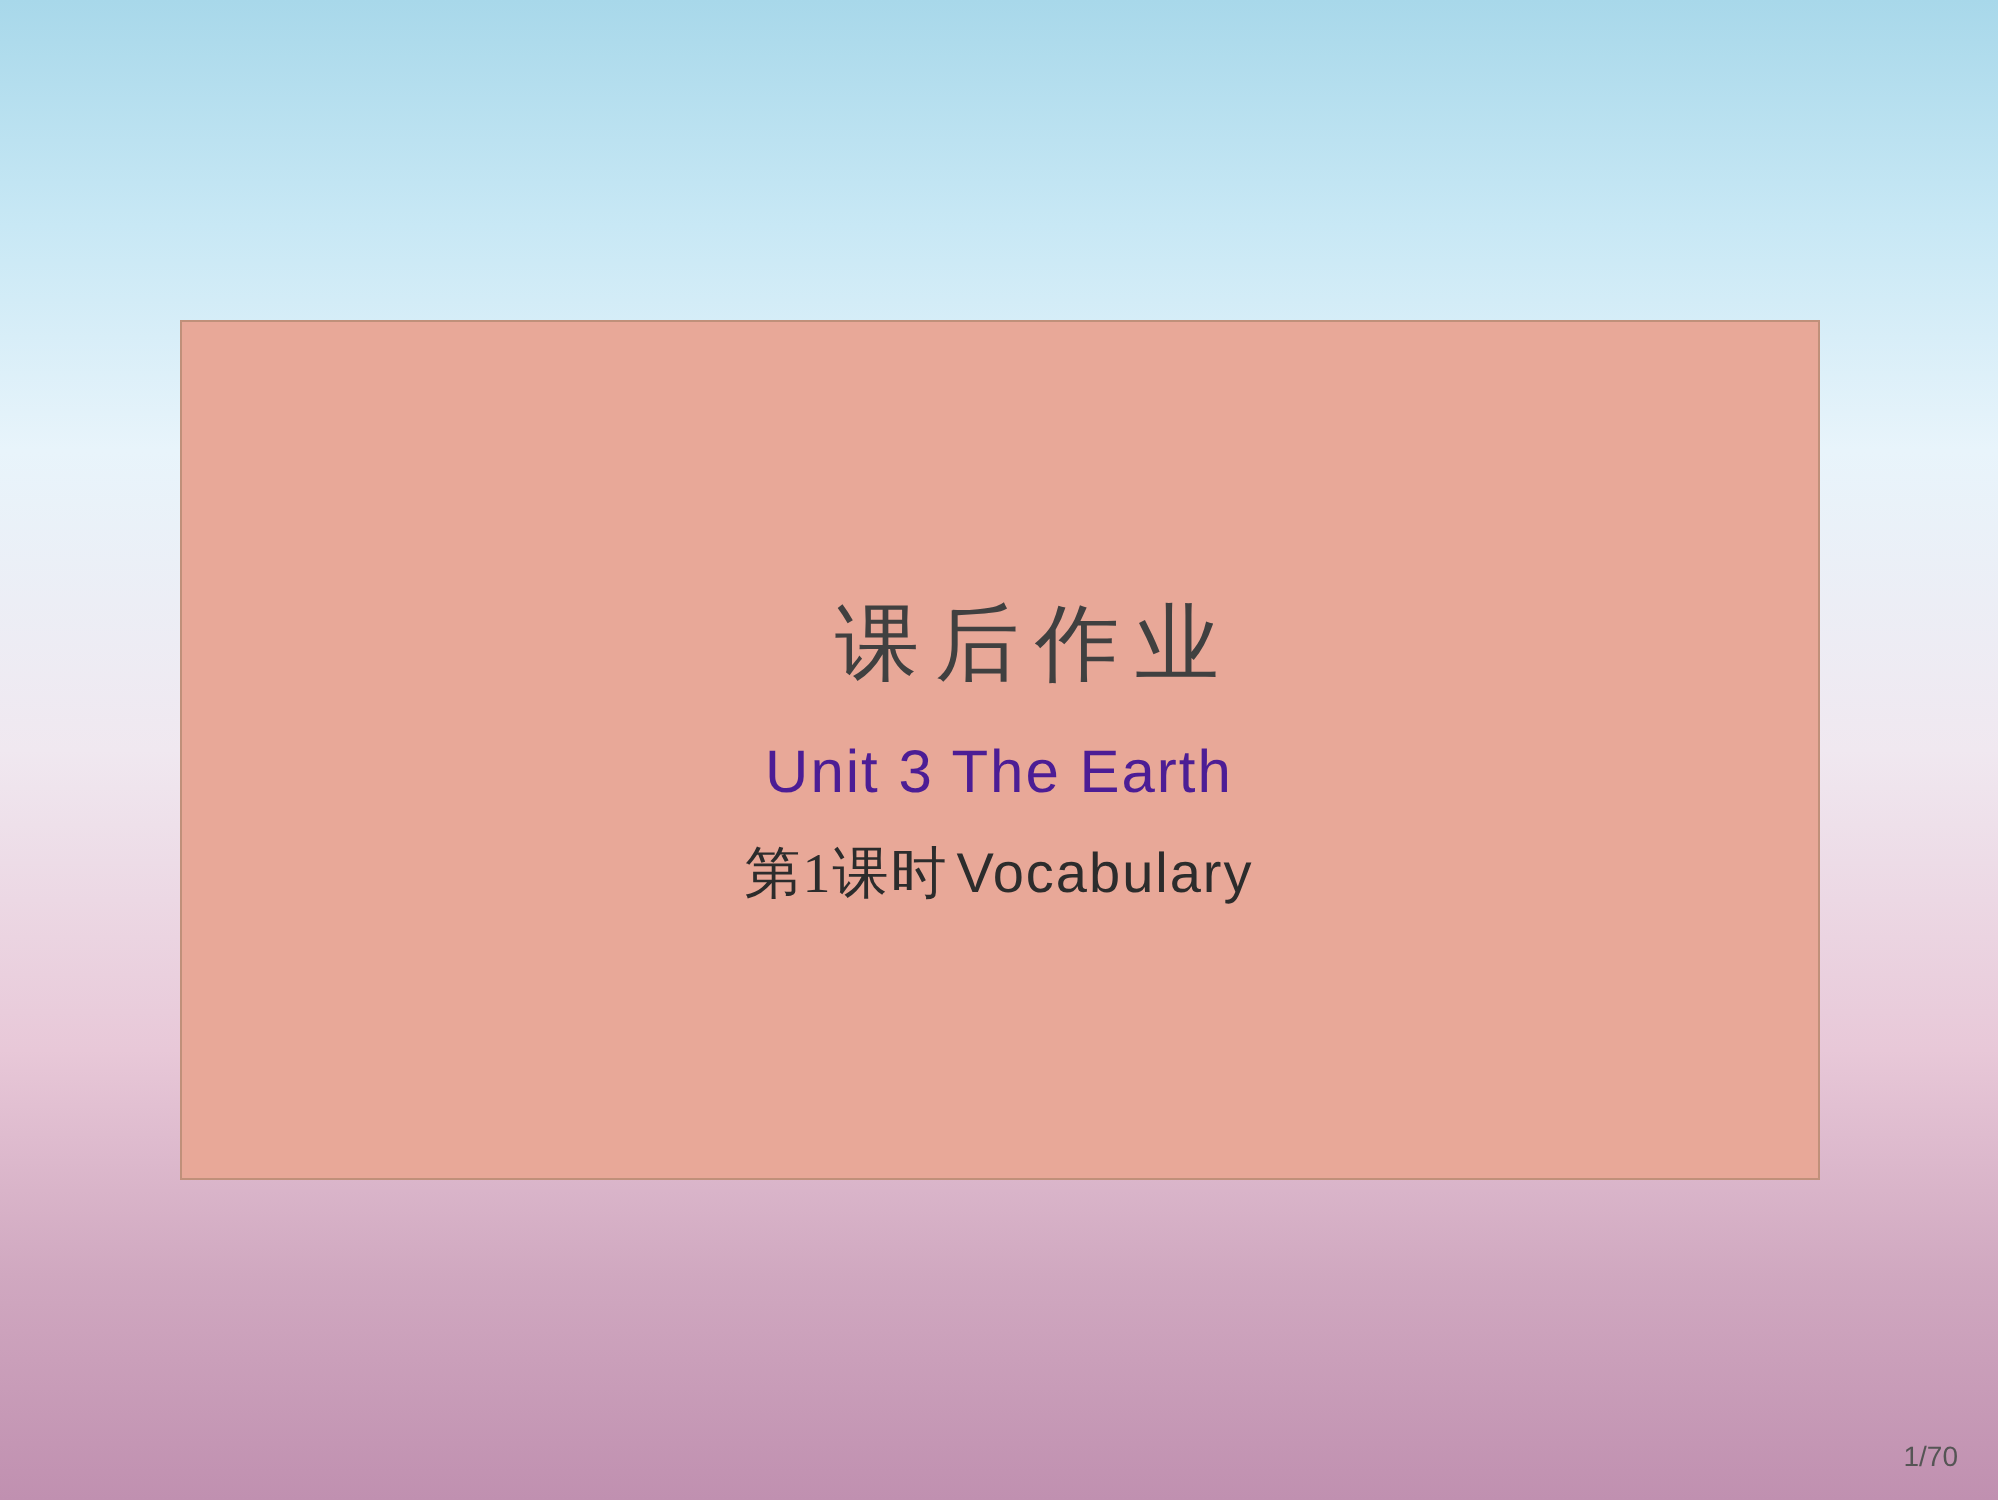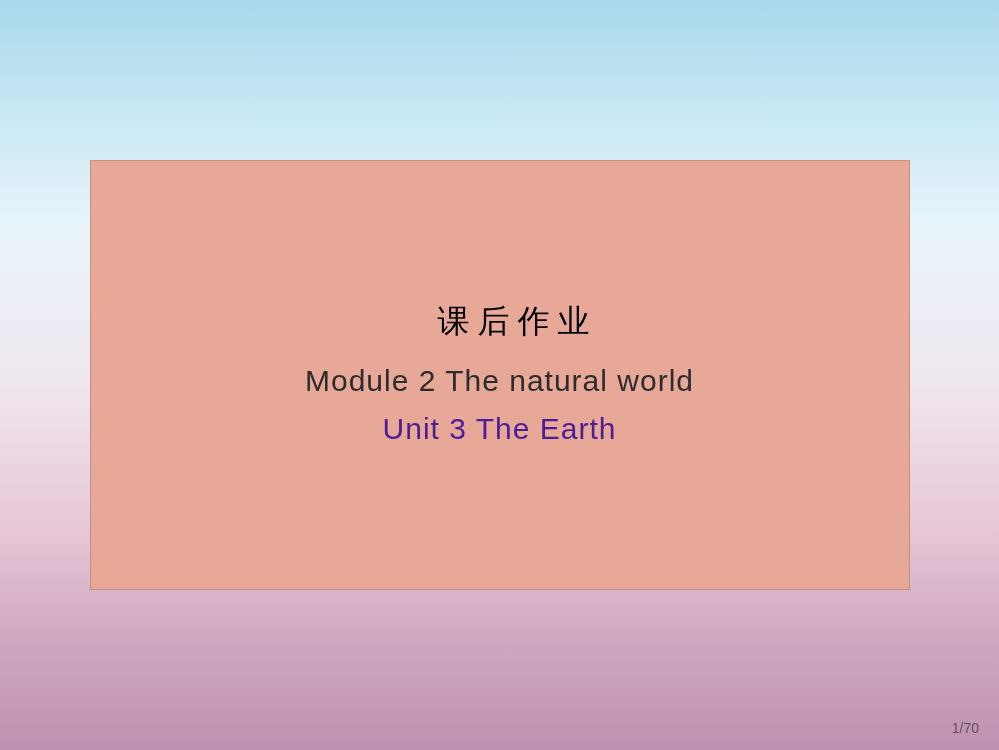--- a/index.html
+++ b/index.html
@@ -36,22 +36,22 @@
       border: 1.5px solid #c0907a;
       display: flex;
       flex-direction: column;
       align-items: center;
       justify-content: center;
       padding: 30px 40px;
       gap: 10px;
     }
 
     .title-chinese {
-      font-size: 32px;
-      color: #000000;
+      font-size: 42px;
+      color: #404040;
       font-family: 'KaiTi', 'STKaiti', 'SimKai', cursive, serif;
       letter-spacing: 8px;
       margin-bottom: 10px;
       font-weight: normal;
       margin-left: 36px;
     }
 
     .module-line {
       font-size: 30px;
       color: #2c2c2c;
@@ -92,20 +92,23 @@
       color: #555;
     }
   </style>
 </head>
 <body>
 
 <div class="slide-container">
 
   <div class="title-chinese">课后作业</div>
 
-  <div class="module-line">Module 2   The natural world</div>
 
   <div class="unit-line">Unit 3   The Earth</div>
 
+  <div class="lesson-line">
+    <span class="lesson-chinese">第1课时</span>
+    <span>  Vocabulary</span>
+  </div>
 
 </div>
 
 <div class="page-number">1/70</div>
 
 </body></html>

